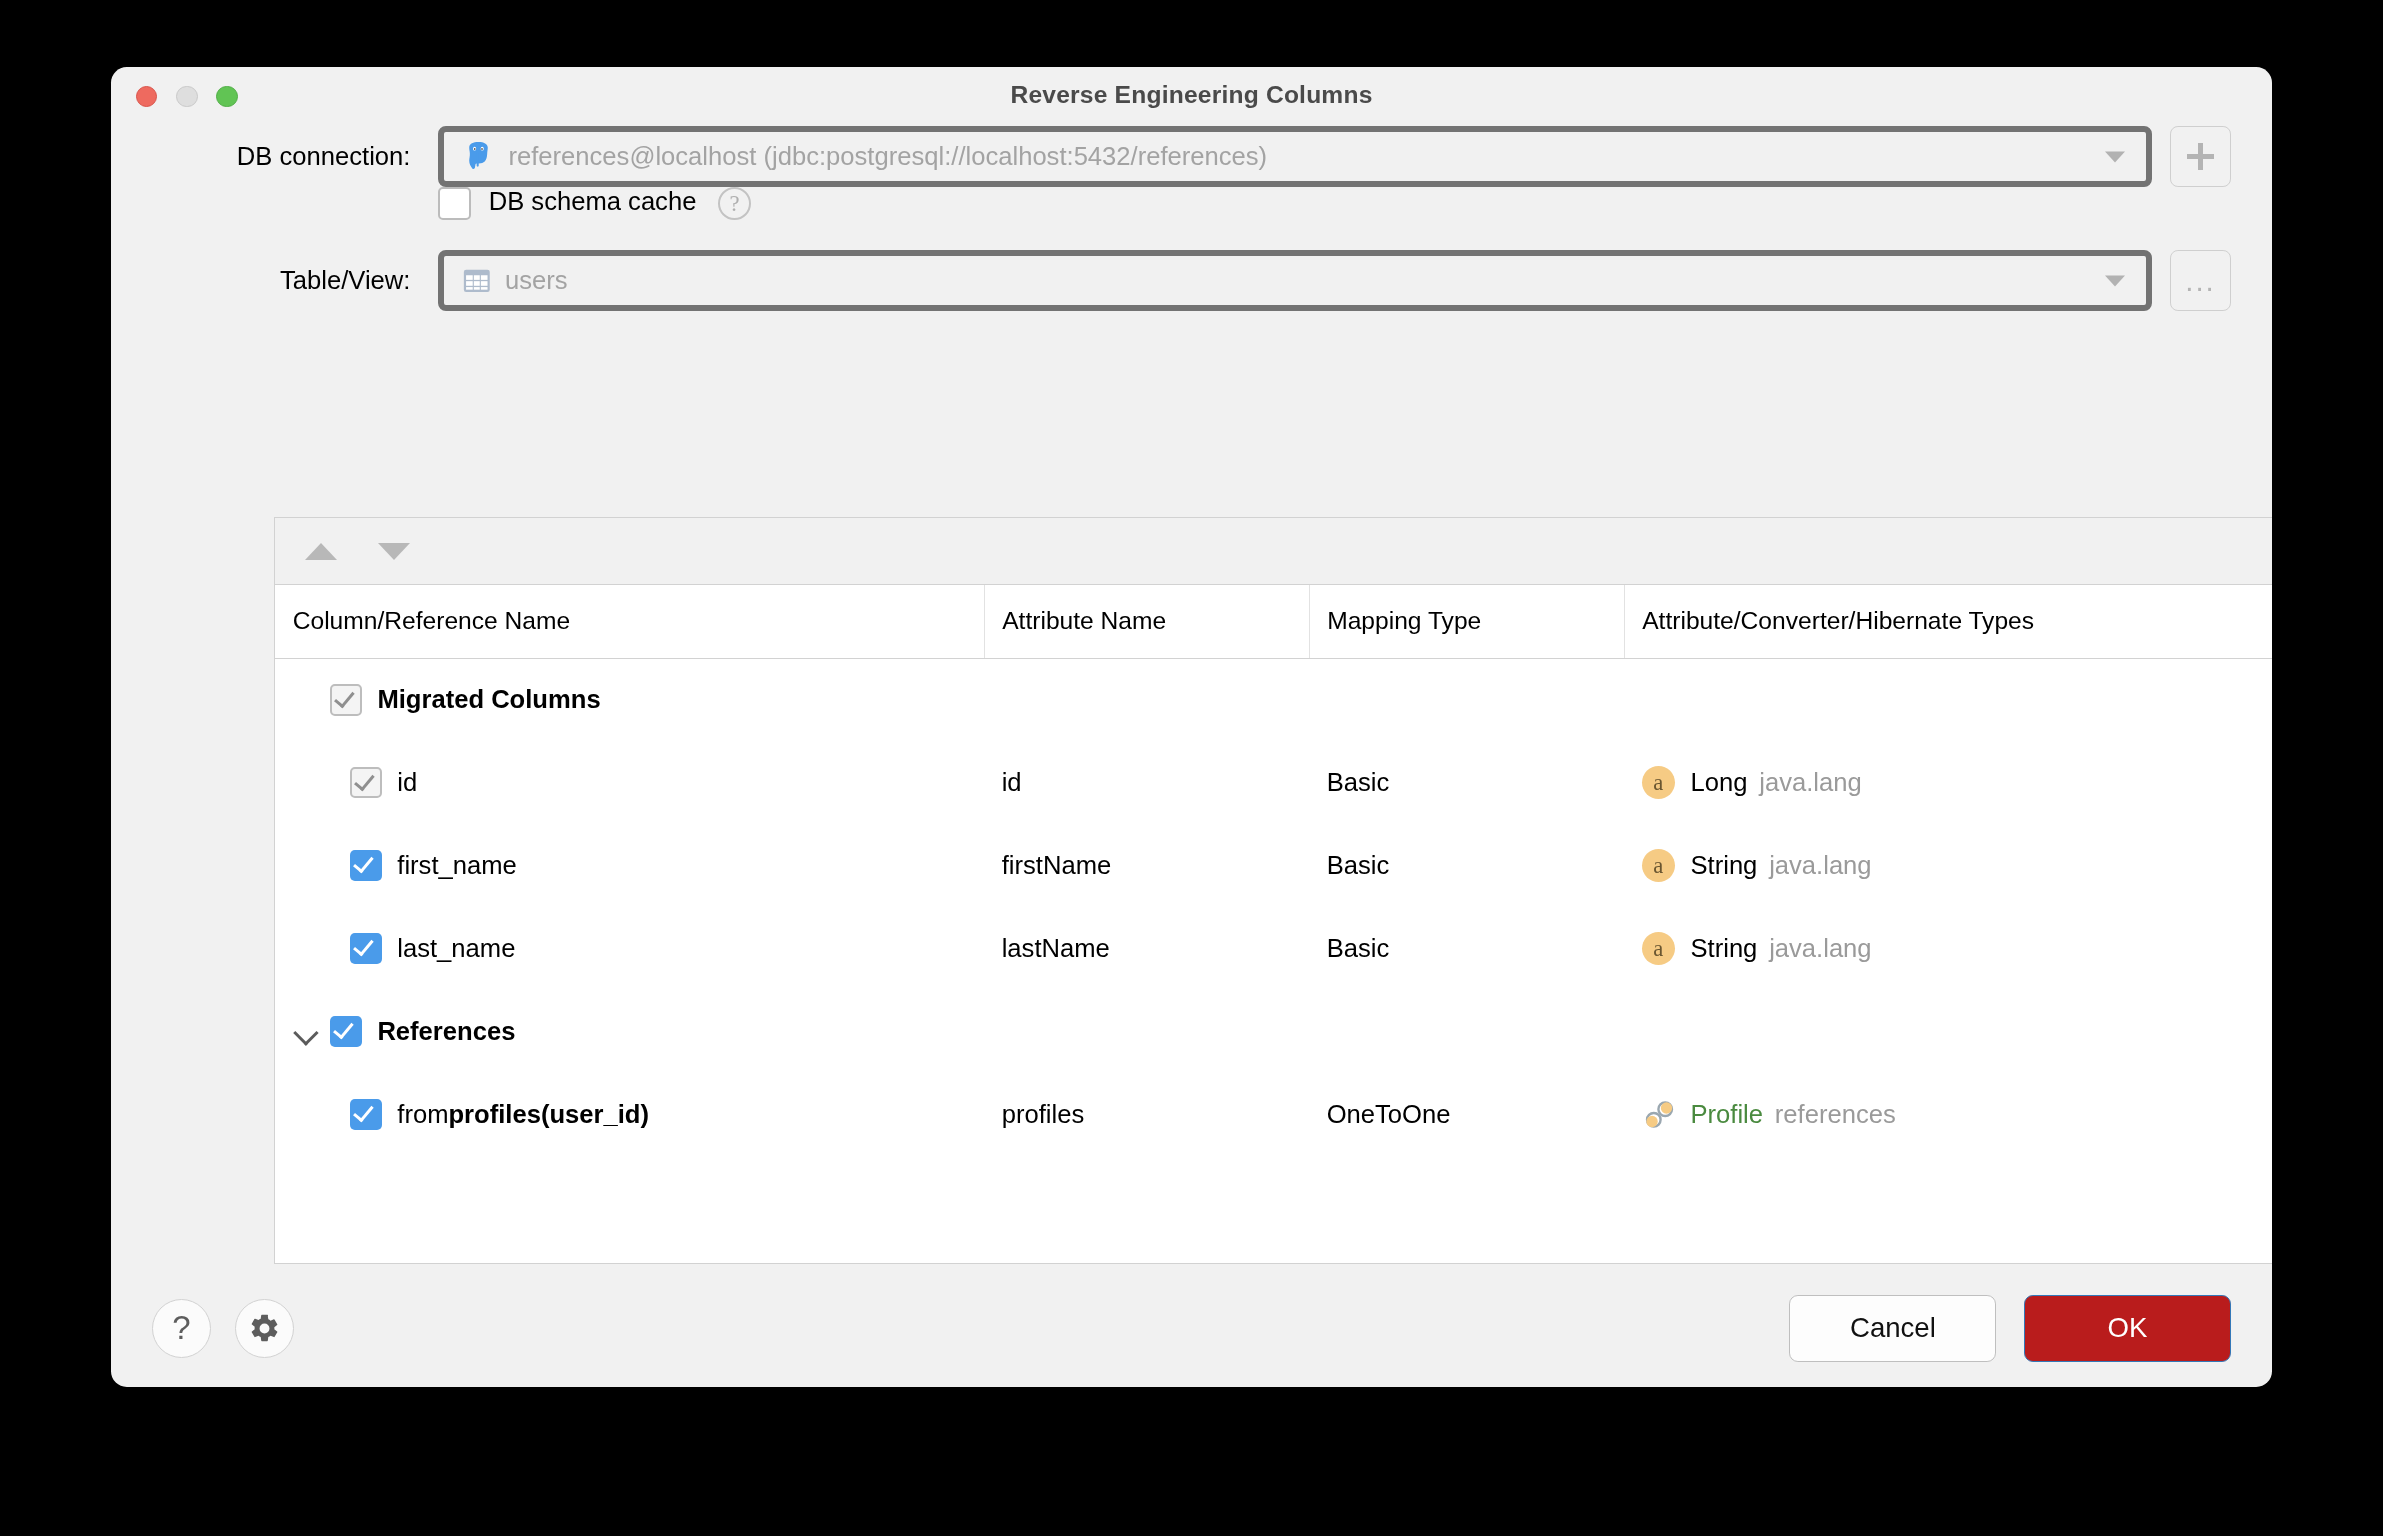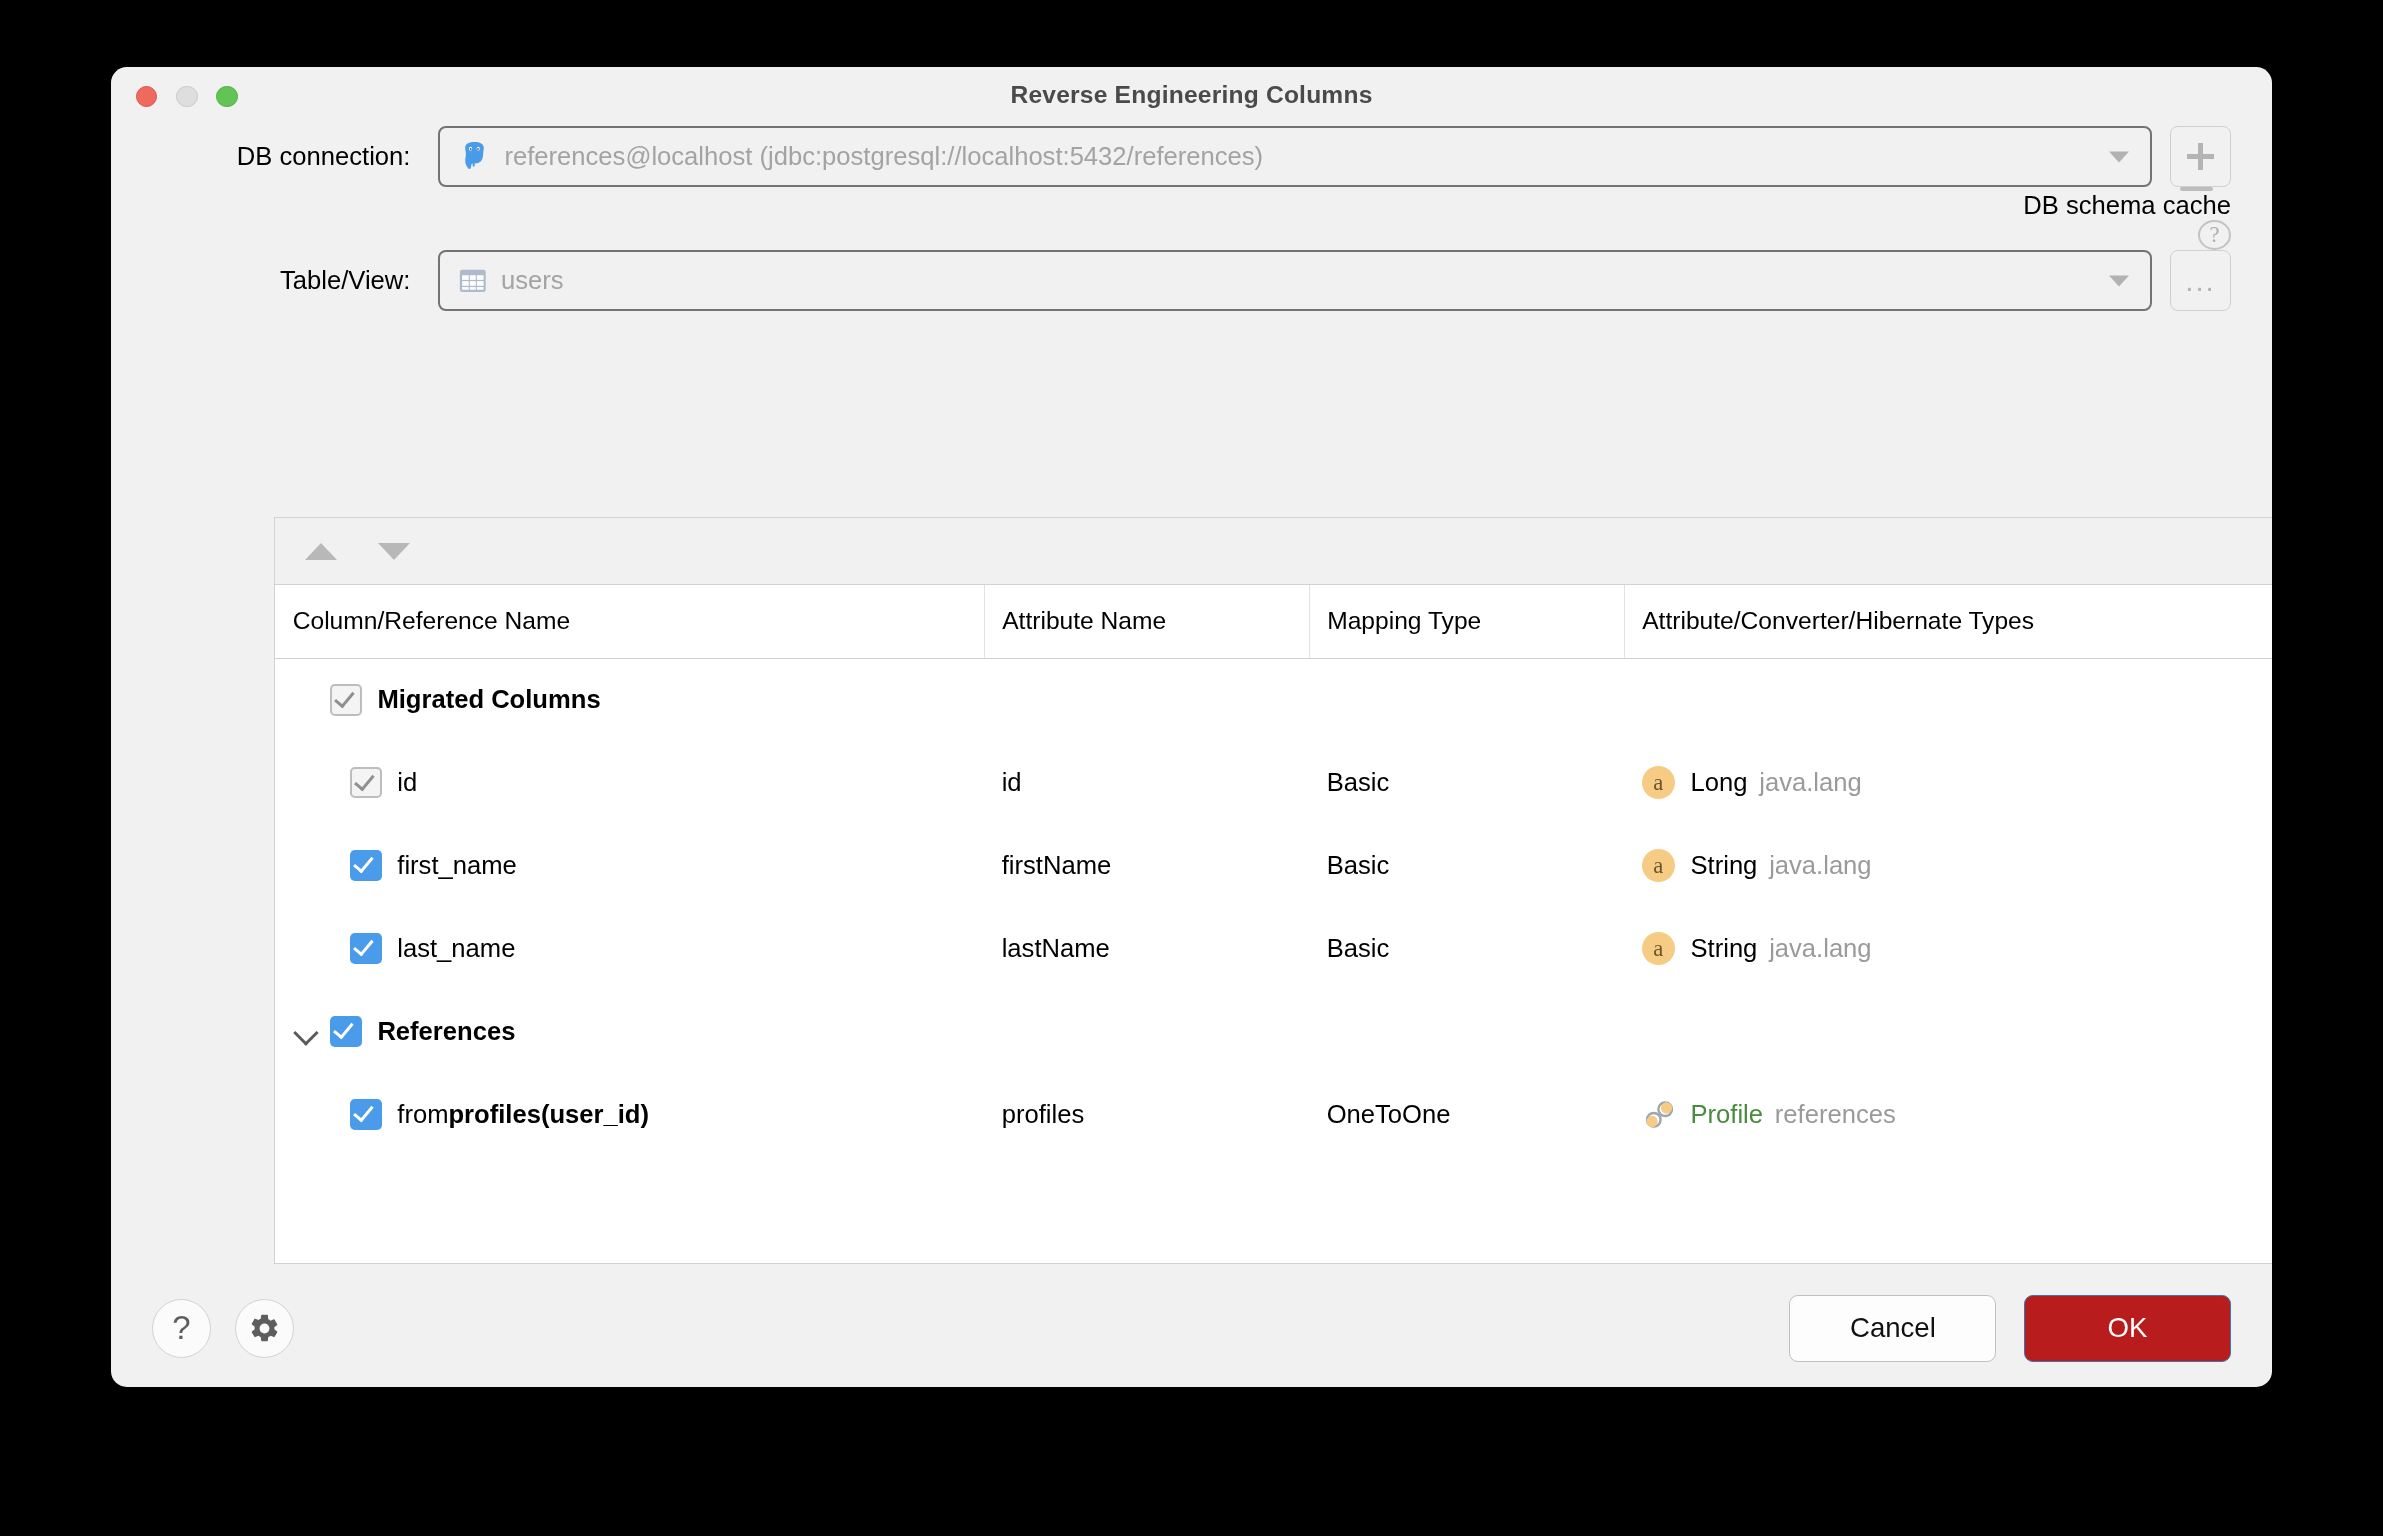--- a/index.html
+++ b/index.html
@@ -68,21 +68,21 @@
     padding-right: 27.6px;
     font-size: 25.6px;
     color: #000;
   }
 
   .combo {
     position: relative;
     flex: 1;
     height: 61px;
     background: #f1f1f1;
-    border: 2px solid #737373;
+    border: 6px solid #737373;
     border-radius: 7.9px;
     display: flex;
     align-items: center;
     padding: 0 17.7px;
     font-size: 25.6px;
     color: #a0a0a0;
     overflow: hidden;
     white-space: nowrap;
   }
   .combo .combo-text { color: #a3a3a3; }
@@ -117,24 +117,23 @@
   .dots { font-size: 29.6px; color: #b4b4b4; letter-spacing: 2px; line-height: 0.4; }
 
   
   .pg-icon { width: 33px; height: 33px; margin-right: 13.8px; flex: 0 0 auto; }
   
   .tbl-icon { width: 29.6px; height: 29.6px; margin-right: 13.8px; flex: 0 0 auto; }
 
   
   #schema-cache-row {
     display: flex;
-    align-items: flex-end;
+    align-items: flex-start;
     height: 63px;
     padding-left: 286px;
-    flex-direction: column;
   }
   .cb-empty {
     width: 33px; height: 33px;
     border: 2px solid #bcbcbc;
     border-radius: 4.9px;
     background: #fff;
     margin-right: 17.7px;
   }
   #schema-cache-label {
     font-size: 25.6px;

